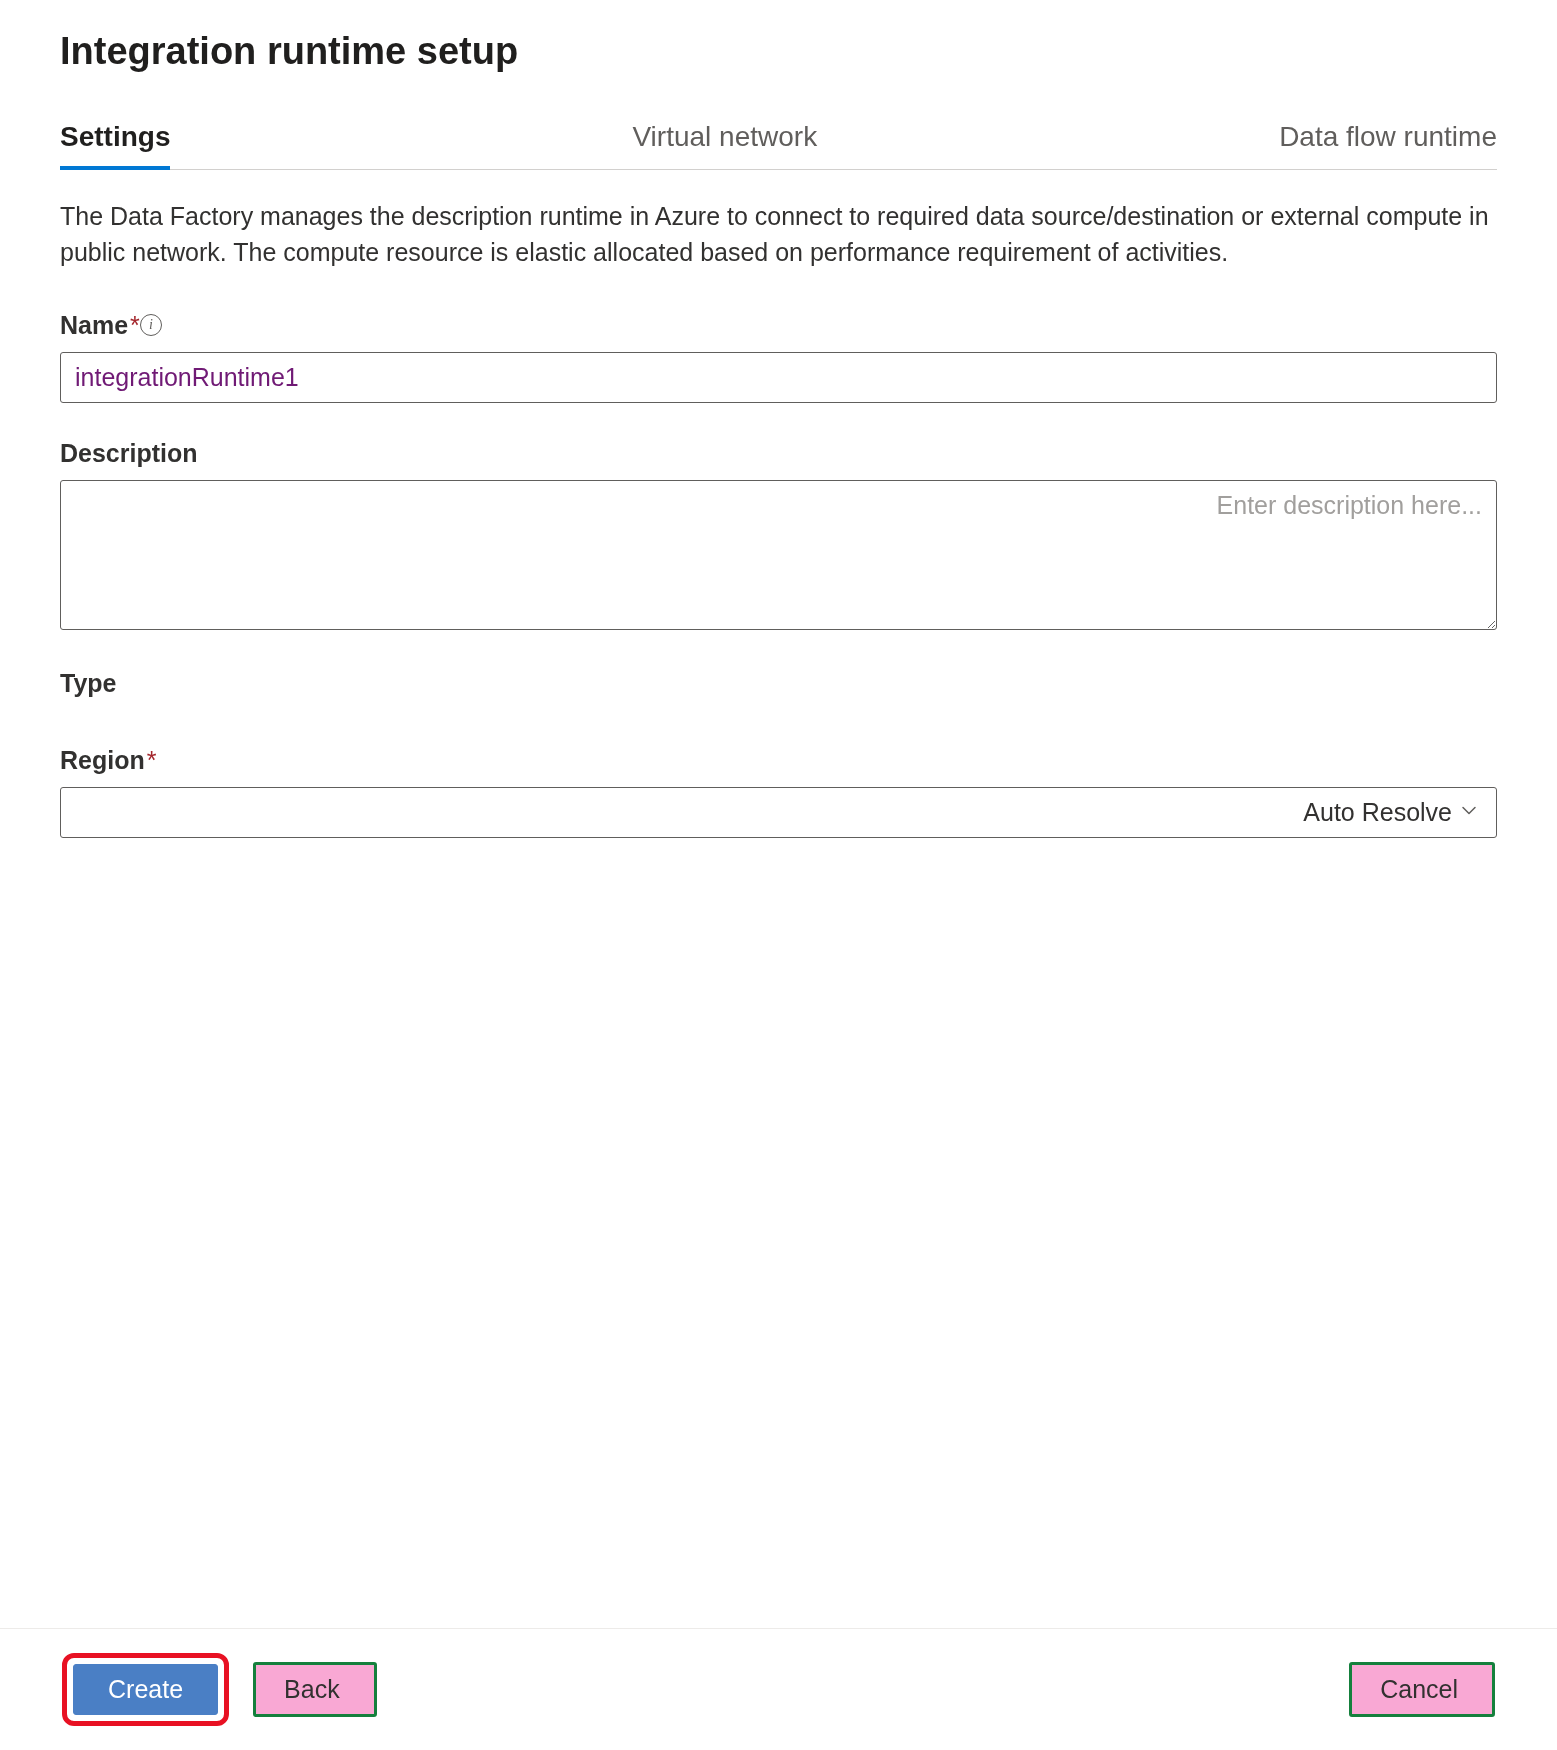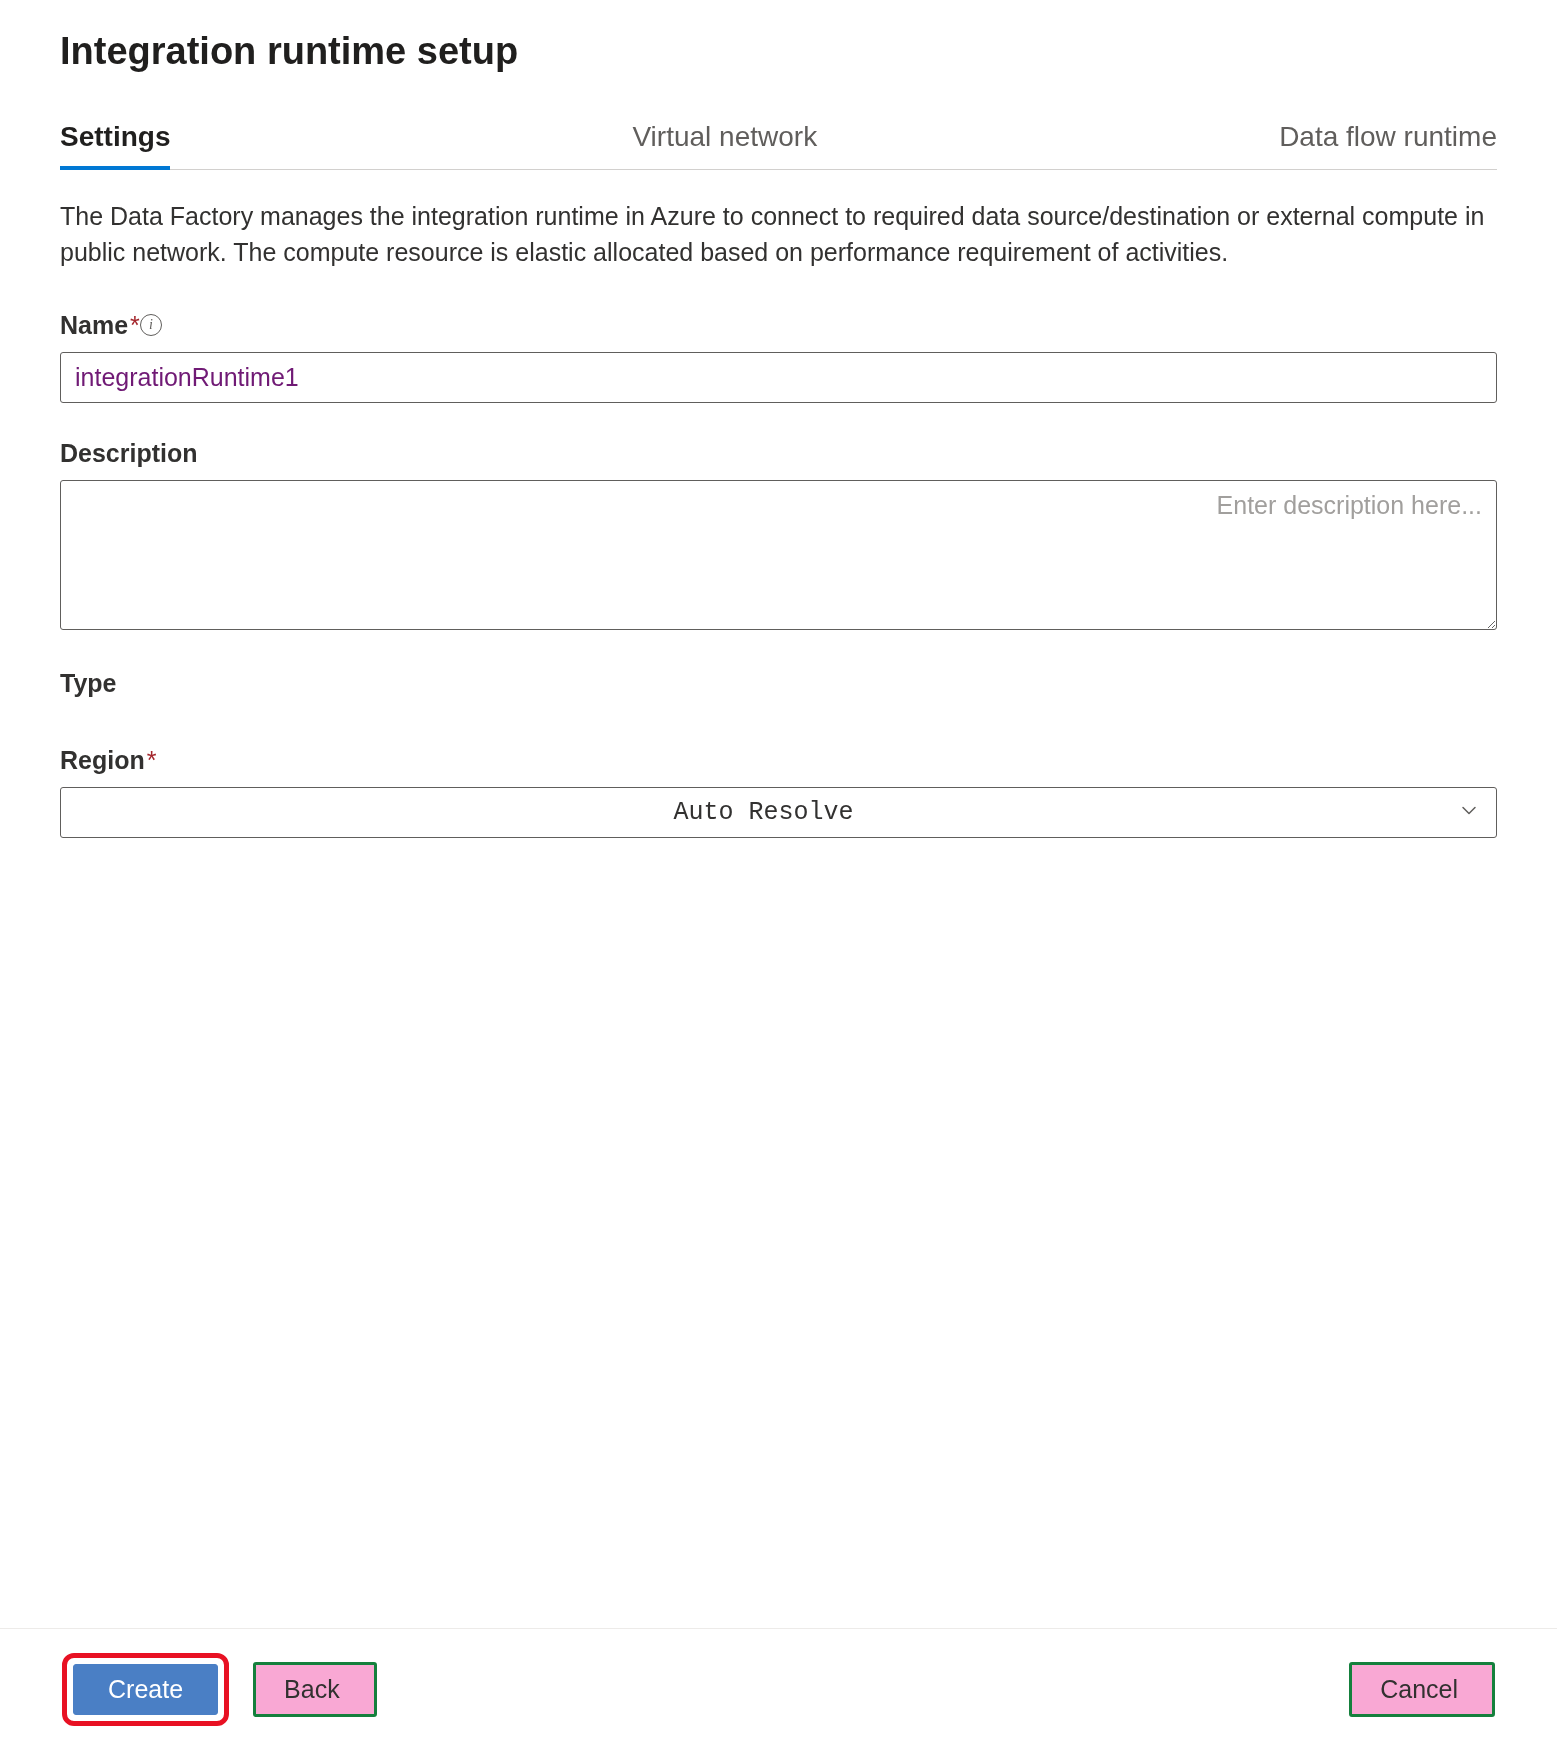--- a/index.html
+++ b/index.html
@@ -140,22 +140,22 @@
     }
     .select-input {
       width: 100%;
       font-size: 25px;
       padding: 10px 44px 10px 14px;
       border: 1px solid #605e5c;
       border-radius: 3px;
       background: #ffffff;
       color: #323130;
       cursor: pointer;
-      text-align: center;
-      font-family: Liberation Mono, monospace;
+      text-align: right;
+      font-family: Liberation Sans, sans-serif;
     }
     .chevron-down {
       position: absolute;
       right: 18px;
       top: 50%;
       transform: translateY(-50%);
       pointer-events: none;
     }
     .footer {
       position: absolute;
@@ -204,21 +204,21 @@
 <div class="panel">
 
   <h1 class="panel-title">Integration runtime setup</h1>
 
   <div class="tabs">
     <button class="tab active">Settings</button>
     <button class="tab">Virtual network</button>
     <button class="tab">Data flow runtime</button>
   </div>
 
-  <p class="description-text">The Data Factory manages the integration runtime in Azure to connect to required data source/destination or external compute in public network. The compute resource is elastic allocated based on performance requirement of activities.</p>
+  <p class="description-text">The Data Factory manages the description runtime in Azure to connect to required data source/destination or external compute in public network. The compute resource is elastic allocated based on performance requirement of activities.</p>
 
   <div class="form-group">
     <div class="field-label">
       <span>Name</span>
       <span class="req">*</span>
       <span class="info-icon">i</span>
     </div>
     <input type="text" class="text-input" value="integrationRuntime1" style="">
   </div>
 

